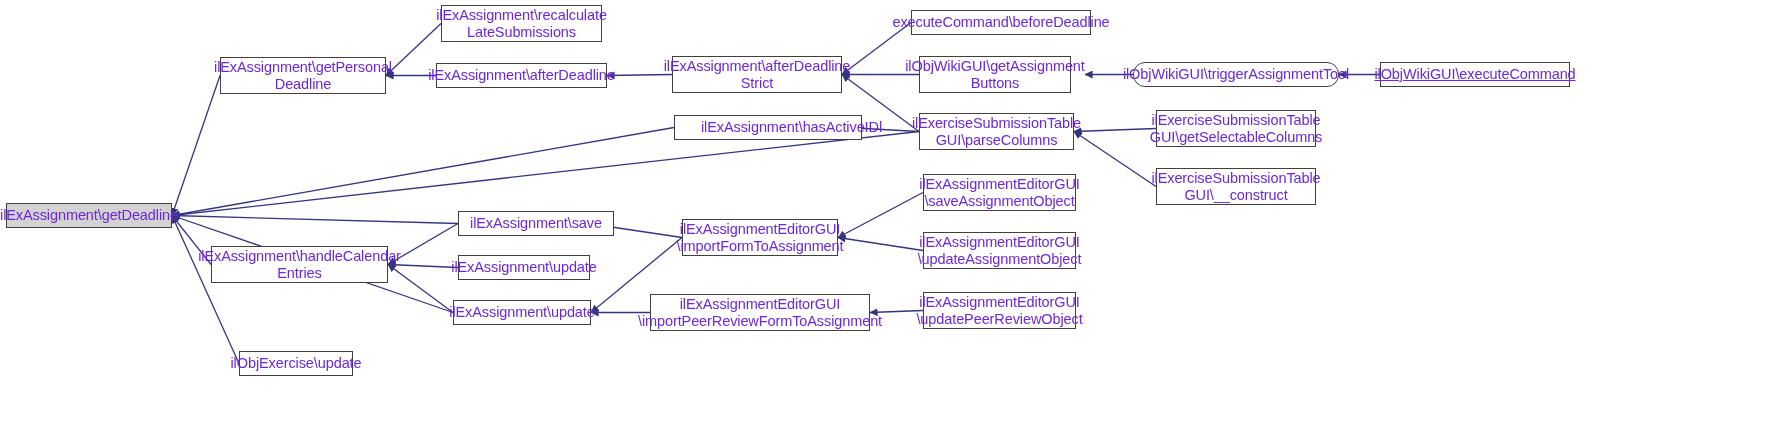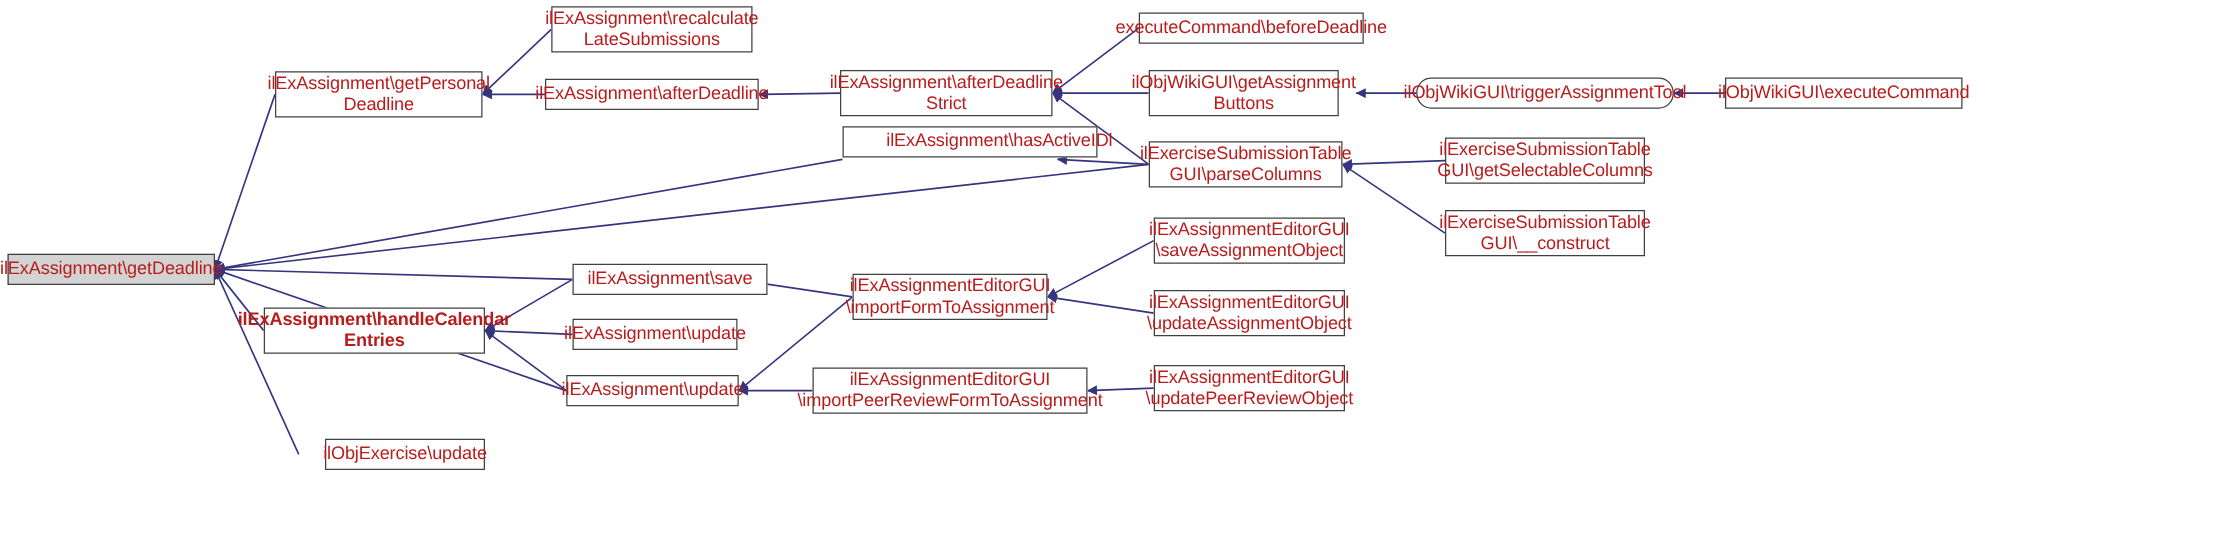--- a/index.html
+++ b/index.html
@@ -21,21 +21,21 @@
     top: 0;
     width: 1777px;
     height: 431px;
     pointer-events: none;
   }
   .node {
     position: absolute;
     box-sizing: border-box;
     border: 1px solid #404040;
     background: #ffffff;
-    color: #b91c1c;
+    color: #6d28d9;
     font-size: 14.5px;
     line-height: 17px;
     display: flex;
     align-items: center;
     justify-content: center;
     text-align: center;
     white-space: pre-line;
     letter-spacing: -0.1px;
     z-index: 2;
   }
@@ -93,38 +93,38 @@
 Deadline</span></div>
       <div class="node" style="left: 441px; top: 5px; width: 161px; height: 37px;"><span class="node-label">ilExAssignment\recalculate
 LateSubmissions</span></div>
       <div class="node" style="left: 436px; top: 63px; width: 171px; height: 25px;"><span class="node-label">ilExAssignment\afterDeadline</span></div>
       <div class="node" style="left: 672px; top: 56px; width: 170px; height: 37px;"><span class="node-label">ilExAssignment\afterDeadline
 Strict</span></div>
       <div class="node" style="left: 911px; top: 10px; width: 180px; height: 25px;"><span class="node-label">executeCommand\beforeDeadline</span></div>
       <div class="node" style="left: 919px; top: 56px; width: 152px; height: 37px;"><span class="node-label">ilObjWikiGUI\getAssignment
 Buttons</span></div>
       <div class="node" style="left: 1133px; top: 62px; width: 206px; height: 25px; border-radius: 12px;"><span class="node-label">ilObjWikiGUI\triggerAssignmentTool</span></div>
-      <div class="node" style="left: 1380px; top: 62px; width: 190px; height: 25px;"><span class="node-label">ilObjWikiGUI\executeCommand</span></div>
-      <div class="node" style="left: 674px; top: 101px; width: 204px; height: 25px; padding-left: 47px;"><span class="node-label">ilExAssignment\hasActiveIDl</span></div>
+      <div class="node" style="left: 1380px; top: 62px; width: 190px; height: 25px; text-decoration: underline;"><span class="node-label">ilObjWikiGUI\executeCommand</span></div>
+      <div class="node" style="left: 674px; top: 115px; width: 188px; height: 25px; padding-left: 47px;"><span class="node-label">ilExAssignment\hasActiveIDl</span></div>
       <div class="node" style="left: 919px; top: 113px; width: 155px; height: 37px;"><span class="node-label">ilExerciseSubmissionTable
 GUI\parseColumns</span></div>
       <div class="node" style="left: 1156px; top: 110px; width: 160px; height: 37px;"><span class="node-label">ilExerciseSubmissionTable
 GUI\getSelectableColumns</span></div>
       <div class="node" style="left: 1156px; top: 168px; width: 160px; height: 37px;"><span class="node-label">ilExerciseSubmissionTable
 GUI\__construct</span></div>
       <div class="node" style="left: 458px; top: 211px; width: 156px; height: 25px;"><span class="node-label">ilExAssignment\save</span></div>
-      <div class="node" style="left: 211px; top: 246px; width: 177px; height: 37px; font-weight: bold;"><span class="node-label">ilExAssignment\handleCalendar
+      <div class="node" style="left: 211px; top: 246px; width: 177px; height: 37px;"><span class="node-label">ilExAssignment\handleCalendar
 Entries</span></div>
       <div class="node" style="left: 458px; top: 255px; width: 132px; height: 25px;"><span class="node-label">ilExAssignment\update</span></div>
       <div class="node" style="left: 453px; top: 300px; width: 138px; height: 25px;"><span class="node-label">ilExAssignment\update</span></div>
       <div class="node" style="left: 682px; top: 219px; width: 156px; height: 37px;"><span class="node-label">ilExAssignmentEditorGUI
 \importFormToAssignment</span></div>
       <div class="node" style="left: 923px; top: 174px; width: 153px; height: 37px;"><span class="node-label">ilExAssignmentEditorGUI
 \saveAssignmentObject</span></div>
       <div class="node" style="left: 923px; top: 232px; width: 153px; height: 37px;"><span class="node-label">ilExAssignmentEditorGUI
 \updateAssignmentObject</span></div>
       <div class="node" style="left: 650px; top: 294px; width: 220px; height: 37px;"><span class="node-label">ilExAssignmentEditorGUI
 \importPeerReviewFormToAssignment</span></div>
       <div class="node" style="left: 923px; top: 292px; width: 153px; height: 37px;"><span class="node-label">ilExAssignmentEditorGUI
 \updatePeerReviewObject</span></div>
-      <div class="node" style="left: 239px; top: 351px; width: 128px; height: 25px; margin-left: 21px;"><span class="node-label">ilObjExercise\update</span></div>
+      <div class="node" style="left: 239px; top: 351px; width: 114px; height: 25px;"><span class="node-label">ilObjExercise\update</span></div>
     </div>
 </div>
 
 </body></html>

